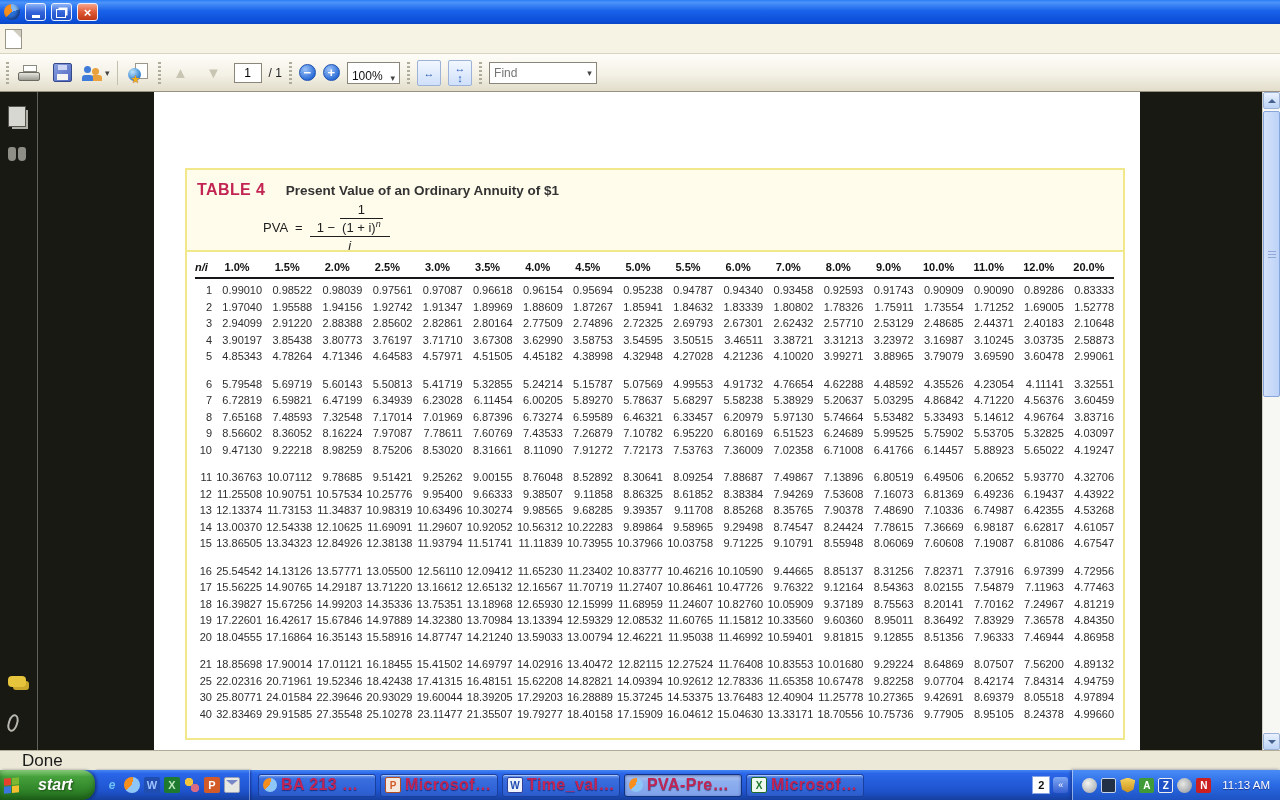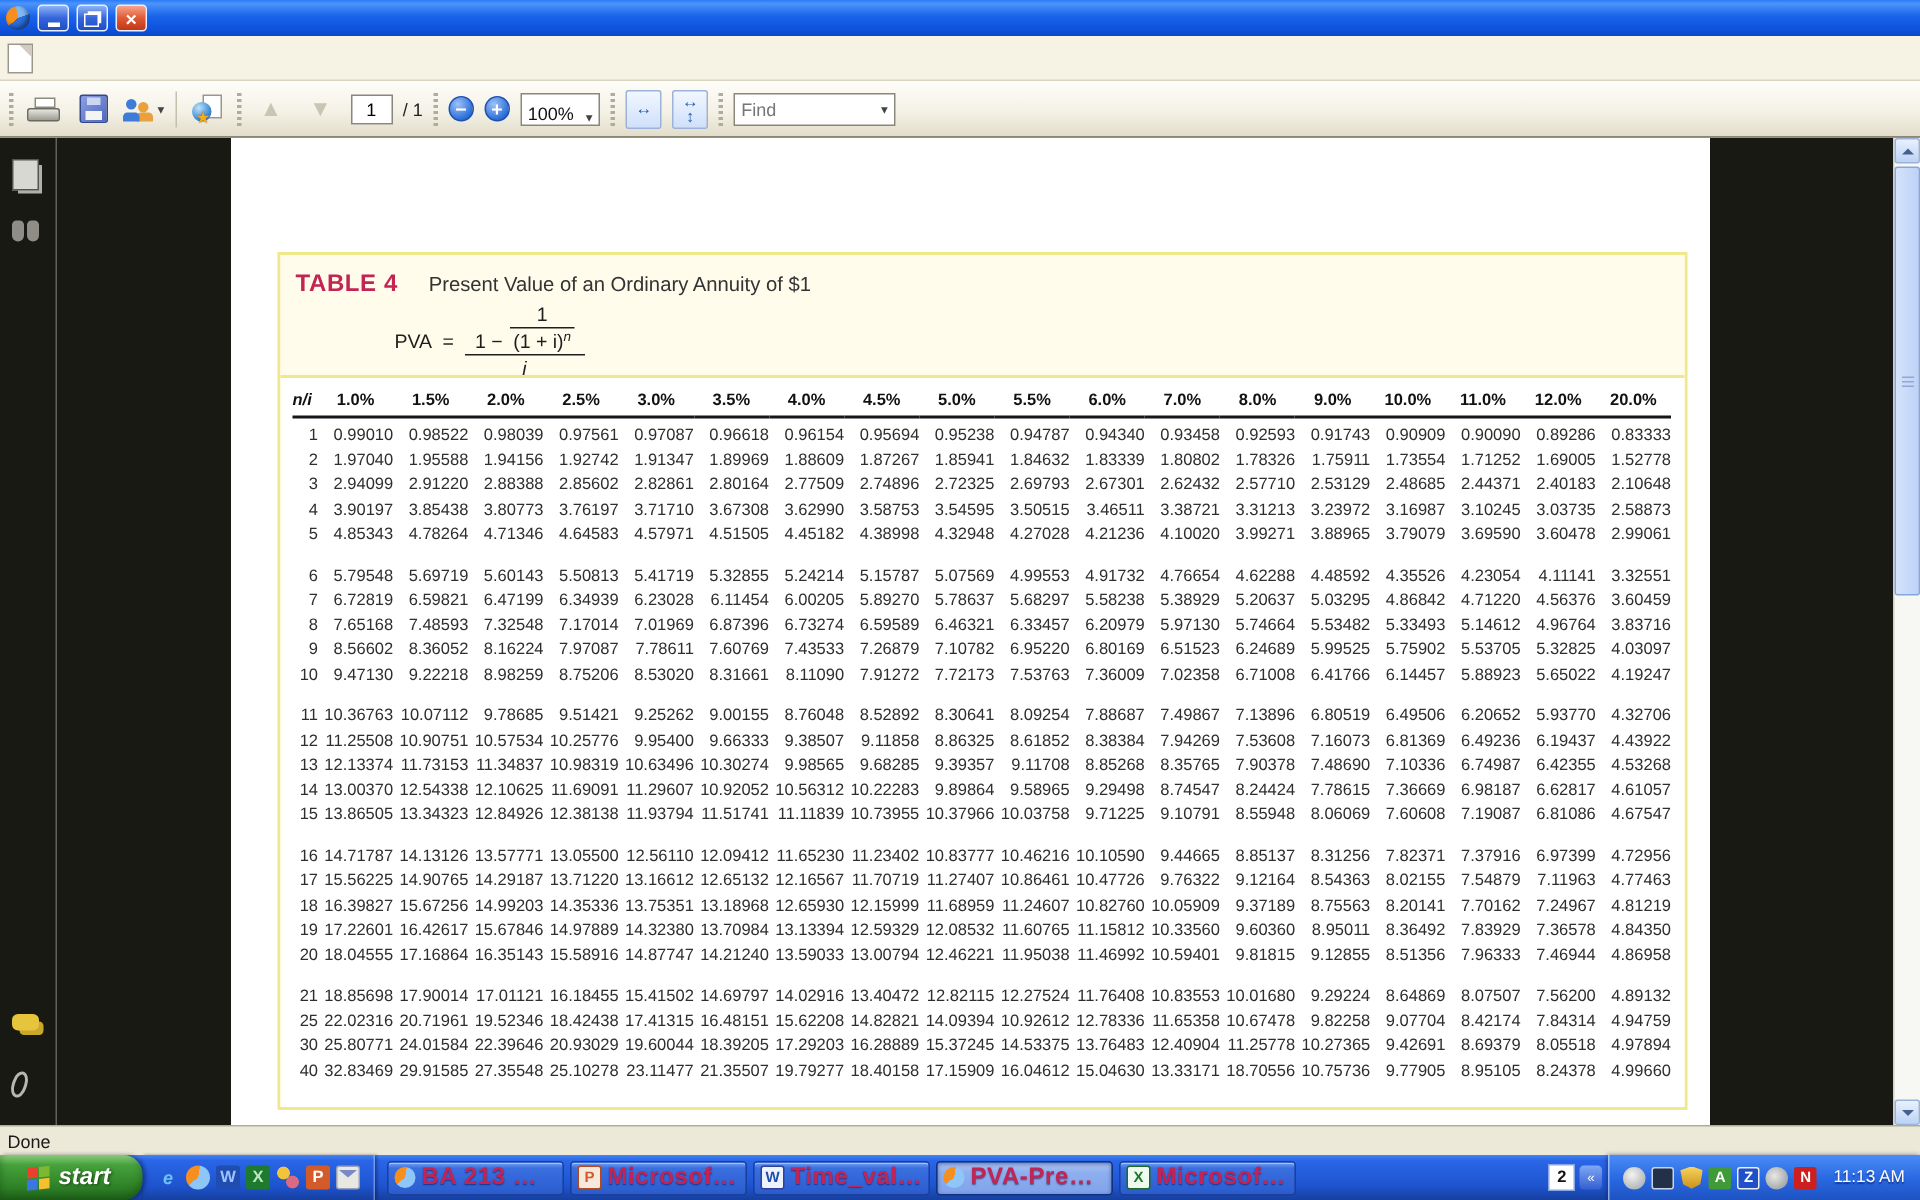--- a/index.html
+++ b/index.html
@@ -92,44 +92,44 @@
   .sc-up .sc-chev{border-bottom-color:#44618e;margin-top:-4px;}
   .sc-down .sc-chev{border-top-color:#44618e;margin-bottom:-4px;}
   .sc-thumb{position:absolute;left:0;top:19px;width:17px;height:286px;border-radius:2px;box-sizing:border-box;
     background:linear-gradient(90deg,#d5e3fb,#bcd2f7);border:1px solid #87a6dd;}
   .sc-thumb::after{content:"";position:absolute;left:4px;top:50%;width:8px;height:1px;background:#8fa8d8;
     box-shadow:0 3px 0 #8fa8d8,0 -3px 0 #8fa8d8;}
   
   .table-box{position:absolute;left:31px;top:76px;width:940px;height:572px;border:2px solid #f0e88a;box-sizing:border-box;}
   .box-header{height:82px;background:#fffcec;border-bottom:2px solid #f0e88a;box-sizing:border-box;padding:11px 0 0 10px;}
   .t-label{color:#c22553;font-weight:bold;font-size:16px;letter-spacing:.4px;}
-  .t-title{color:#333;font-weight:normal;font-size:13.5px;margin-left:16px;}
+  .t-title{color:#333;font-weight:bold;font-size:13.5px;margin-left:16px;}
   .formula{display:flex;align-items:center;gap:7px;margin:3px 0 0 66px;font-size:13px;color:#1e1e1e;}
   .frac{display:inline-flex;flex-direction:column;align-items:center;}
   .fnum{display:flex;align-items:flex-end;gap:5px;padding:0 7px 1px 7px;border-bottom:1.3px solid #1e1e1e;}
   .fden{padding-top:1px;font-style:italic;}
   .ifrac{display:inline-flex;flex-direction:column;align-items:center;}
   .ifrac .in{align-self:stretch;text-align:center;border-bottom:1px solid #1e1e1e;padding-bottom:1px;}
   .ifrac .id{padding:0 2px;text-align:center;}
   .ifrac sup{font-size:9px;font-style:italic;}
   .box-body{background:#fff;height:calc(100% - 82px);box-sizing:border-box;padding:9px 9px 0 8px;}
   table.pva{width:100%;border-collapse:collapse;table-layout:fixed;font-size:11px;color:#2e2e2e;}
   .pva th{font-weight:bold;font-size:11px;color:#111;border-bottom:2px solid #15151a;padding:0 0 4px 0;text-align:center;}
   .pva th:first-child{width:17px;text-align:left;font-style:italic;white-space:nowrap;}
   .pva td{text-align:right;height:16.5px;line-height:16.5px;padding:0;white-space:nowrap;}
   .pva tbody tr:first-child td{padding-top:3px;}
   .pva tr.spacer td{height:11px;border:none;}
   
   .statusbar{position:absolute;top:750px;left:0;width:1280px;height:20px;background:#ece9d8;border-top:1px solid #b0ac98;
-    box-sizing:border-box;display:flex;align-items:center;padding:0 5px;font-size:12px;color:#1a1a1a;}
+    box-sizing:border-box;display:flex;align-items:center;padding:0 22px;font-size:17px;color:#1a1a1a;}
   
   .taskbar{position:absolute;top:770px;left:0;width:1280px;height:30px;display:flex;align-items:center;
     background:linear-gradient(180deg,#4585f2 0%,#2a66e8 12%,#1e53cd 70%,#16409f 100%);}
-  .start-btn{height:30px;width:95px;border-radius:0 13px 13px 0;display:flex;align-items:center;gap:6px;
-    padding-left:18px;box-sizing:border-box;flex:0 0 auto;
+  .start-btn{height:30px;width:95px;border-radius:0 13px 13px 0;display:flex;align-items:center;gap:19px;
+    padding-left:4px;box-sizing:border-box;flex:0 0 auto;
     background:linear-gradient(180deg,#8cd07f 0%,#46a13c 22%,#318629 65%,#256f1f 100%);
     box-shadow:inset 0 -3px 6px rgba(0,40,0,.35),2px 0 3px rgba(0,0,30,.4);}
   .start-btn .flag{width:15px;height:15px;display:grid;grid-template-columns:7px 7px;grid-template-rows:7px 7px;gap:1px;transform:skewY(-6deg);}
   .flag i{display:block;}
   .flag .f-r{background:#e8412e;} .flag .f-g{background:#7db832;} .flag .f-b{background:#3b77e0;} .flag .f-y{background:#f5c02f;}
   .start-btn .s-label{color:#fff;font-weight:bold;font-style:italic;font-size:16px;text-shadow:1px 1px 2px #1d4d18;}
   .ql{display:flex;align-items:center;gap:4px;padding:0 9px;border-right:1px solid rgba(255,255,255,.35);
      box-shadow:1px 0 2px rgba(0,0,60,.4);height:30px;}
   .ql-icon{width:16px;height:16px;display:flex;align-items:center;justify-content:center;font-weight:bold;font-size:12px;border-radius:2px;}
   .qi-ie{color:#6fc2f8;font-style:italic;}
@@ -617,21 +617,21 @@
                 <td>7.60608</td>
                 <td>7.19087</td>
                 <td>6.81086</td>
                 <td>4.67547</td>
               </tr>
               <tr class="spacer">
                 <td colspan="19"></td>
               </tr>
               <tr>
                 <td>16</td>
-                <td>14.71787</td>
+                <td>25.54542</td>
                 <td>14.13126</td>
                 <td>13.57771</td>
                 <td>13.05500</td>
                 <td>12.56110</td>
                 <td>12.09412</td>
                 <td>11.65230</td>
                 <td>11.23402</td>
                 <td>10.83777</td>
                 <td>10.46216</td>
                 <td>10.10590</td>

